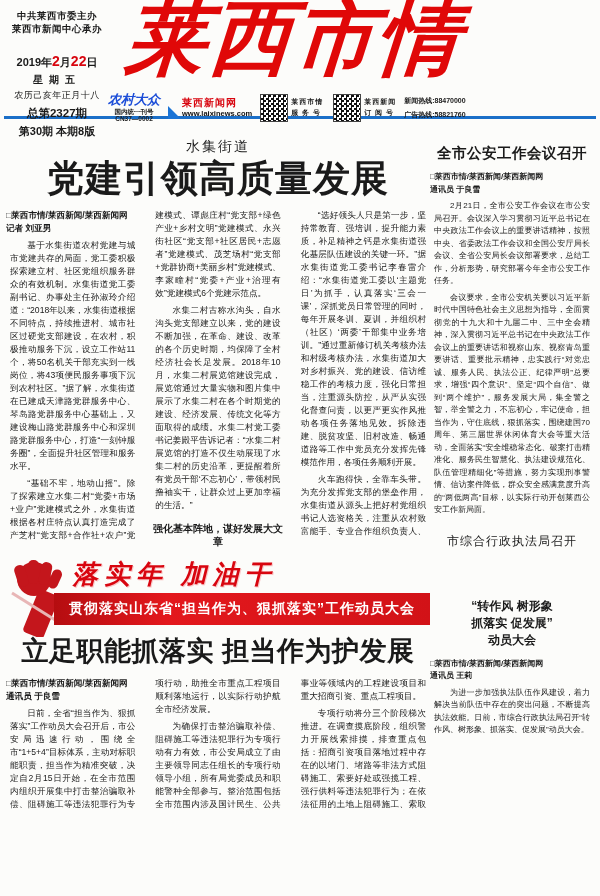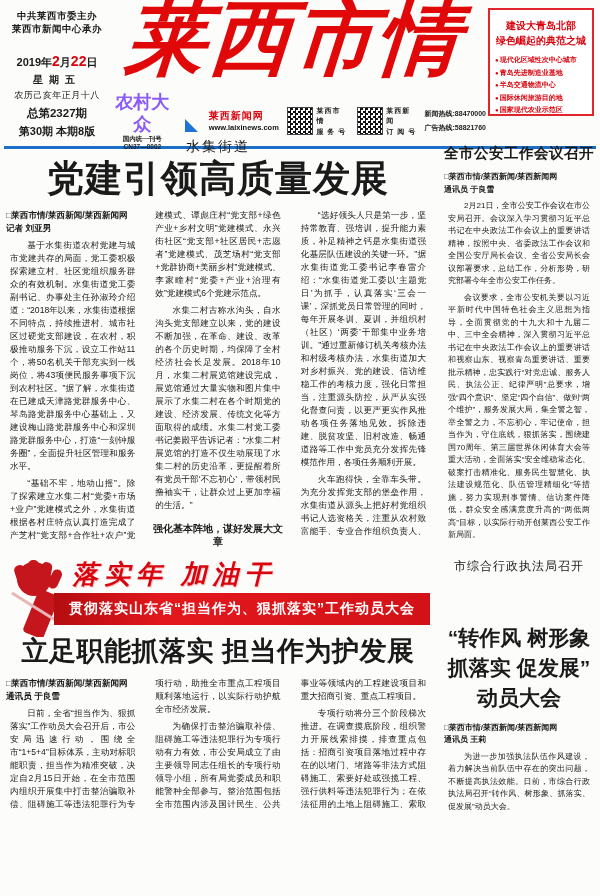--- a/index.html
+++ b/index.html
@@ -3,40 +3,40 @@
 <meta charset="utf-8">
 <style>
   html,body{margin:0;padding:0;}
   body{
     width:600px;height:896px;overflow:hidden;position:relative;
     background:#fcfcfa;color:#1a1a1a;
     font-family:"Liberation Sans","DejaVu Sans",sans-serif;
     -webkit-font-smoothing:antialiased;
   }
   
-  .masthead{position:relative;height:146px;padding:4px 6px 0 6px;box-sizing:border-box;}
+  .masthead{position:relative;height:116px;padding:4px 6px 0 6px;box-sizing:border-box;}
   .mh-left{position:absolute;left:6px;top:10px;width:102px;text-align:center;line-height:1.35;}
   .mh-org{font-size:9.5px;font-weight:bold;letter-spacing:.5px;}
   .mh-date{font-size:11px;font-weight:bold;margin-top:16px;}
   .mh-date .num{color:#d8050f;font-size:14px;}
   .mh-week{font-size:10px;font-weight:bold;letter-spacing:6px;margin-top:2px;}
   .mh-lunar{font-size:9px;margin-top:3px;letter-spacing:.5px;}
   .mh-issue{font-size:11.5px;font-weight:bold;margin-top:5px;}
   .mh-issue2{font-size:11px;font-weight:bold;margin-top:2px;}
   .mh-title{
     position:absolute;left:108px;top:-6px;width:372px;text-align:center;
     font-size:82px;line-height:1.1;font-weight:900;color:#e00808;
     font-family:"Liberation Serif","DejaVu Serif",serif;
     font-style:italic;transform:skewX(-4deg);letter-spacing:2px;white-space:nowrap;
   }
   .mh-bottom{position:absolute;left:108px;top:92px;width:378px;display:flex;align-items:center;gap:8px;}
   .partner{ text-align:center;line-height:1.2;}
-  .partner-name{font-size:18px;font-weight:bold;color:#8b5cf6;font-family:"Liberation Serif",serif;}
+  .partner-name{font-size:13px;font-weight:bold;color:#1d4ed8;font-style:italic;font-family:"Liberation Serif",serif;}
   .partner-sub{font-size:6.5px;font-weight:bold;}
-  .site{display:flex;align-items:flex-end;gap:11px;}
+  .site{display:flex;align-items:flex-end;gap:1px;}
   .site-flag{width:0;height:0;border-left:13px solid #1b74d6;border-top:13px solid transparent;margin-top:4px;}
   .site-text{line-height:1.25;text-align:left;}
   .site-name{font-size:10px;font-weight:bold;color:#d8050f;letter-spacing:1px;}
   .site-url{font-size:7.5px;font-weight:bold;color:#111;}
   .qr-item{display:flex;align-items:center;gap:3px;}
   .qr{width:26px;height:26px;border:1px solid #444;
       background:repeating-conic-gradient(#111 0% 25%, #fff 0% 50%);
       background-size:5px 5px;}
   .qr-label{font-size:7px;font-weight:bold;line-height:1.5;letter-spacing:1px;}
   .hotlines{font-size:7px;font-weight:bold;line-height:2;white-space:nowrap;}
@@ -44,21 +44,21 @@
     position:absolute;right:6px;top:8px;width:106px;height:108px;
     border:2px solid #e2242c;background:#fff;box-sizing:border-box;
     padding:8px 5px 0 5px;text-align:center;
   }
   .slogan-head{font-size:10px;font-weight:900;color:#d8050f;line-height:1.5;}
   .slogan-list{margin-top:6px;text-align:left;}
   .slogan-item{font-size:7px;font-weight:bold;color:#d8050f;line-height:1.8;white-space:nowrap;}
   .slogan-item::before{content:"●";font-size:6px;margin-right:1px;}
   .blue-rule{height:3px;background:#1b6fc8;margin:0 4px;}
   
-  .content{position:absolute;top:134px;left:6px;right:6px;bottom:0;display:flex;gap:14px;}
+  .content{position:absolute;top:134px;left:6px;right:6px;bottom:0;display:flex;}
   .col-main{width:424px;flex:none;}
   .col-side{flex:1;min-width:0;}
   .kicker{text-align:center;font-size:14px;letter-spacing:2px;margin:4px 0 2px 0;}
   .headline-xl{text-align:center;font-size:37px;font-weight:900;letter-spacing:1px;line-height:1.15;
     font-family:"Liberation Sans",sans-serif;white-space:nowrap;}
   .headline-lg{text-align:center;font-size:27px;font-weight:900;letter-spacing:.5px;white-space:nowrap;}
   .art-body{column-gap:12px;text-align:justify;overflow:hidden;margin-top:8px;}
   .cols-3{column-count:3;}
   .lead-body{height:340px;font-size:8.6px;line-height:13px;}
   .police-body{height:140px;font-size:8.6px;line-height:13px;}
@@ -76,27 +76,27 @@
     text-shadow:1px 1px 0 #f9c9c9;white-space:nowrap;
   }
   .banner-bar{
     position:absolute;left:48px;right:0;top:36px;height:32px;
     background:linear-gradient(90deg,#b50d10,#e3181d 30%,#d21217);
     color:#fff;font-size:14px;font-weight:700;letter-spacing:1px;
     display:flex;align-items:center;justify-content:center;white-space:nowrap;
   }
   
   .side-art1{margin-top:10px;}
-  .headline-side{font-size:14.5px;font-weight:900;letter-spacing:.5px;white-space:nowrap;}
+  .headline-side{text-align:center;font-size:14.5px;font-weight:900;letter-spacing:.5px;white-space:nowrap;}
   .side-body{font-size:8px;line-height:12.5px;text-align:justify;margin-top:8px;}
   .side-body .para{text-indent:2em;}
   .side-byline{font-size:8px;font-weight:bold;line-height:12.5px;margin-bottom:3px;}
   .side-art2{margin-top:16px;}
   .kicker-side{text-align:center;font-size:12px;letter-spacing:1px;margin-bottom:3px;}
-  .headline-side2{text-align:center;font-size:21px;font-weight:900;line-height:1.45;white-space:nowrap;margin-top:48px;}
+  .headline-side2{text-align:center;font-size:12px;font-weight:900;line-height:1.45;white-space:nowrap;margin-top:48px;}
   .side2-body{height:210px;overflow:hidden;}
 </style>
 </head>
 <body>
 
 <div class="masthead">
   <div class="mh-left">
     <div class="mh-org">中共莱西市委主办</div>
     <div class="mh-org">莱西市新闻中心承办</div>
     <div class="mh-date">
@@ -141,31 +141,20 @@
           </div>
         </div>
 
     </div>
     <div class="hotlines">
       <div>新闻热线:88470000</div>
         <div>广告热线:58821760</div>
     </div>
   </div>
 
-  <div class="slogan-box">
-    <div class="slogan-head">建设大青岛北部</div>
-    <div class="slogan-head">绿色崛起的典范之城</div>
-    <div class="slogan-list">
-      <div class="slogan-item">现代化区域性次中心城市</div>
-        <div class="slogan-item">青岛先进制造业基地</div>
-        <div class="slogan-item">半岛交通物流中心</div>
-        <div class="slogan-item">国际休闲旅游目的地</div>
-        <div class="slogan-item">国家现代农业示范区</div>
-    </div>
-  </div>
 </div>
 <div class="blue-rule"></div>
 
 <div class="content">
 
   <div class="col-main">
 
     <div>
       <div class="kicker">水集街道</div>
       <div class="headline-xl">党建引领高质量发展</div>

